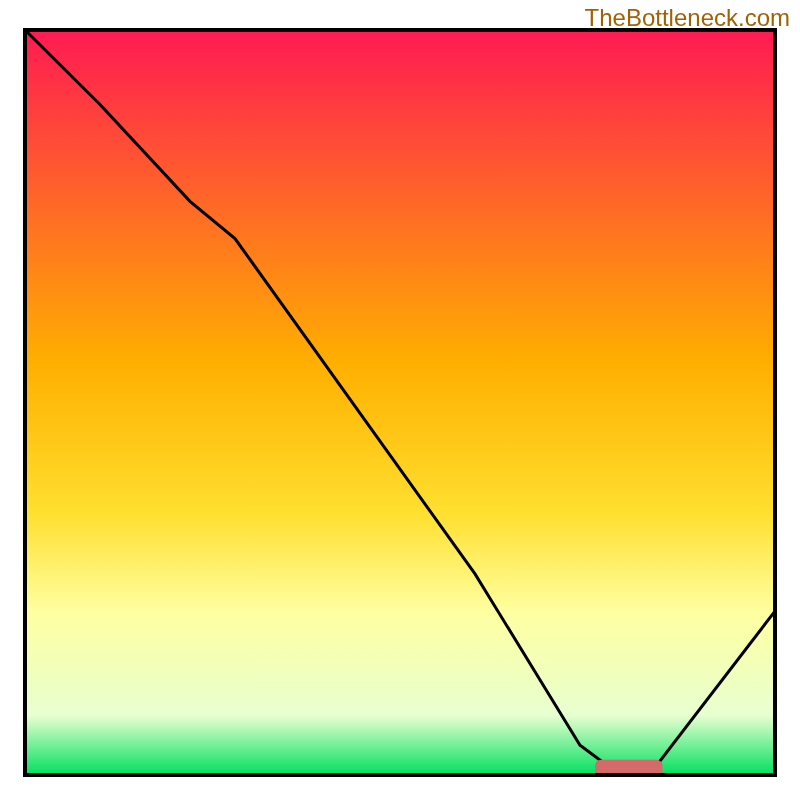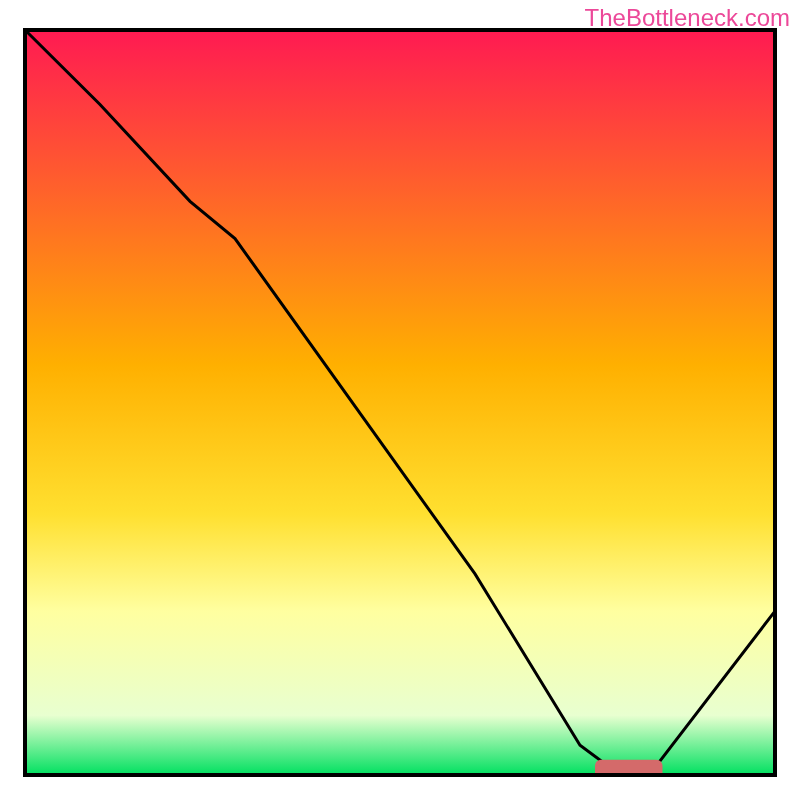--- a/index.html
+++ b/index.html
@@ -13,21 +13,21 @@
   }
   .container {
     position: relative;
     width: 800px;
     height: 800px;
   }
   .watermark {
     position: absolute;
     top: 4px;
     right: 10px;
-    color: #ec4899;
+    color: #a16207;
     font-size: 24px;
     font-weight: 500;
     z-index: 10;
   }
   svg.plot {
     position: absolute;
     left: 0;
     top: 0;
   }
 </style>

